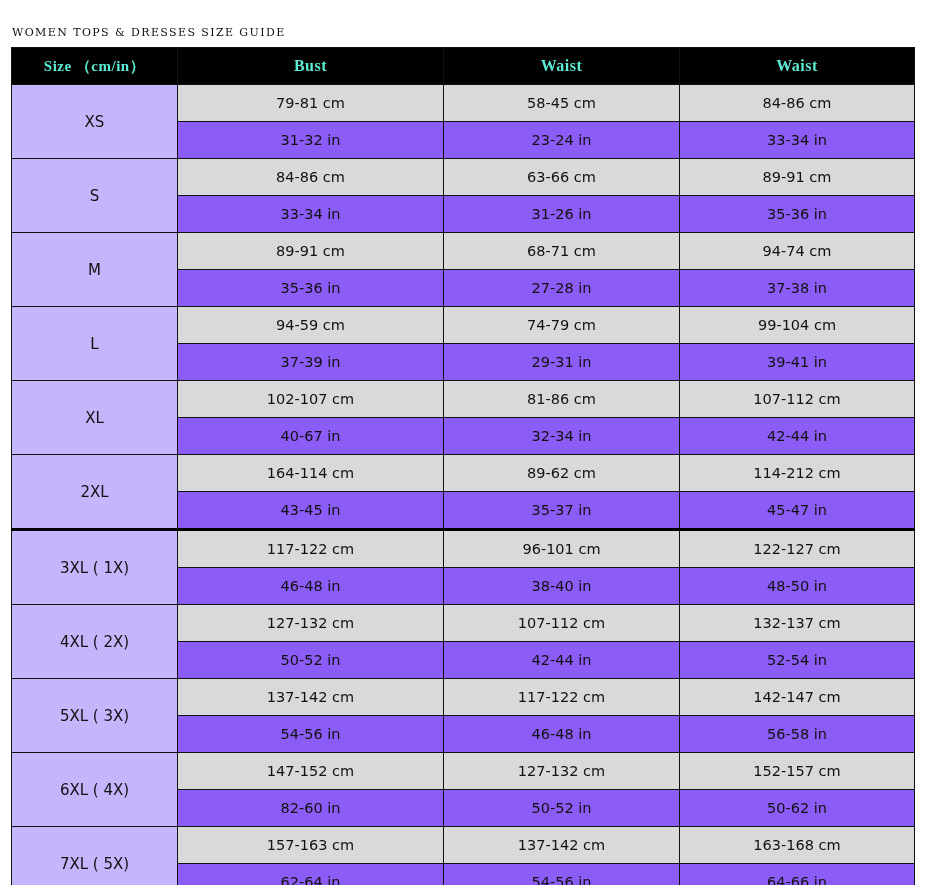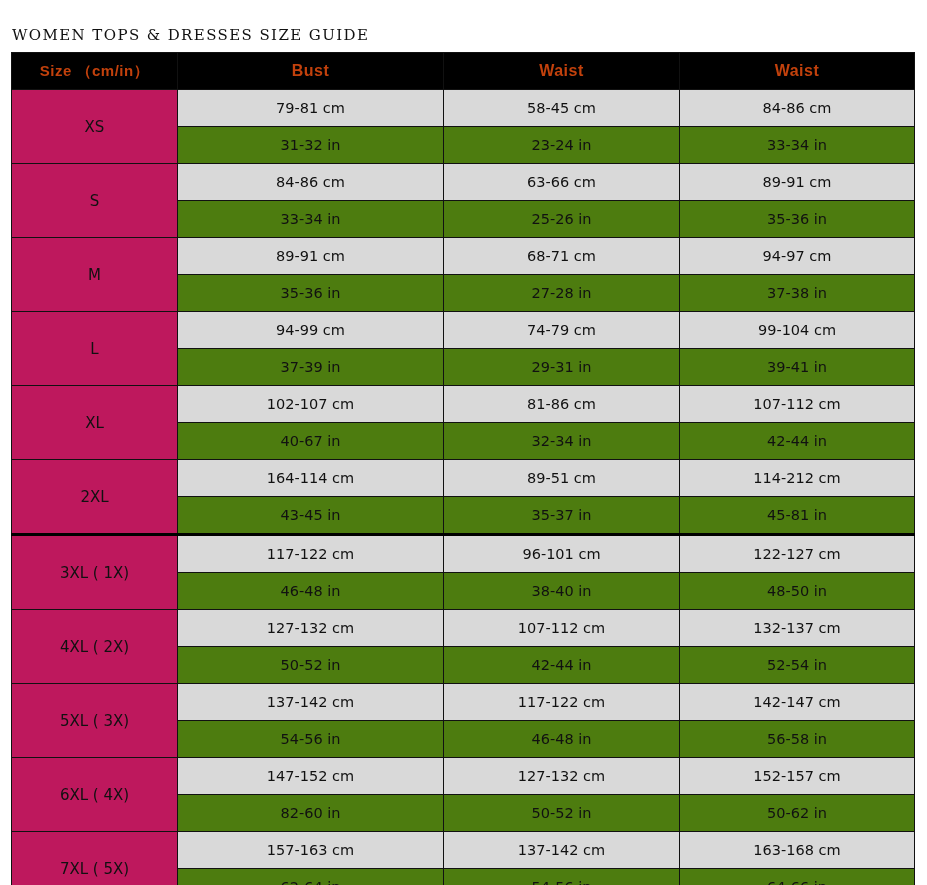--- a/index.html
+++ b/index.html
@@ -16,72 +16,72 @@
   }
   .page {
     width: 927px;
     height: 885px;
     box-sizing: border-box;
     padding: 0;
     position: relative;
   }
   .guide-title {
     font-family: "DejaVu Serif", serif;
-    font-size: 15px;
+    font-size: 11px;
     letter-spacing: 1.4px;
     color: #111111;
     padding: 26px 0 8px 12px;
     white-space: nowrap;
   }
   table.size-table {
     border-collapse: collapse;
     width: 903px;
     margin: 0 0 0 11px;
     table-layout: fixed;
   }
   table.size-table th,
   table.size-table td {
     border: 1px solid #111111;
     text-align: center;
     vertical-align: middle;
   }
   thead th {
     background: #000000;
-    color: #c2410c;
+    color: #5eead4;
     font-size: 16px;
     font-weight: bold;
     height: 34px;
     letter-spacing: 0.5px;
-    font-family: Liberation Sans, sans-serif;
+    font-family: Liberation Serif, serif;
   }
   thead th.size-head {
     font-size: 15px;
   }
   col.c-size { width: 166px; }
   col.c-bust { width: 266px; }
   col.c-waist { width: 236px; }
   col.c-hips  { width: 235px; }
 
   td.size-cell {
     font-size: 15px;
     color: #111111;
-    background: #be185d;
+    background: #c4b5fd;
     height: 68px;
   }
   td.val {
     font-size: 14.5px;
     height: 34px;
     color: #111111;
   }
   tr.cm-row td.val {
     background: #d9d9d9;
     margin-left: 8px;
   }
   tr.in-row td.val {
-    background: #4d7c0f;
+    background: #8b5cf6;
   }
   
   tr.group-break td,
   tr.group-break th {
     border-top: 3px solid #000000;
   }
 </style>
 </head>
 <body>
 
@@ -117,37 +117,37 @@
           <td class="val">33-34 in</td>
         </tr>
         <tr class="cm-row">
           <td class="size-cell" rowspan="2">S</td>
           <td class="val">84-86 cm</td>
           <td class="val">63-66 cm</td>
           <td class="val">89-91 cm</td>
         </tr>
         <tr class="in-row">
           <td class="val">33-34 in</td>
-          <td class="val">25-26 in</td>
+          <td class="val">31-26 in</td>
           <td class="val">35-36 in</td>
         </tr>
         <tr class="cm-row">
           <td class="size-cell" rowspan="2">M</td>
           <td class="val">89-91 cm</td>
           <td class="val">68-71 cm</td>
-          <td class="val">94-97 cm</td>
+          <td class="val">94-74 cm</td>
         </tr>
         <tr class="in-row">
           <td class="val">35-36 in</td>
           <td class="val">27-28 in</td>
           <td class="val">37-38 in</td>
         </tr>
         <tr class="cm-row">
           <td class="size-cell" rowspan="2">L</td>
-          <td class="val">94-99 cm</td>
+          <td class="val">94-59 cm</td>
           <td class="val">74-79 cm</td>
           <td class="val">99-104 cm</td>
         </tr>
         <tr class="in-row">
           <td class="val">37-39 in</td>
           <td class="val">29-31 in</td>
           <td class="val">39-41 in</td>
         </tr>
         <tr class="cm-row">
           <td class="size-cell" rowspan="2">XL</td>
@@ -156,27 +156,27 @@
           <td class="val">107-112 cm</td>
         </tr>
         <tr class="in-row">
           <td class="val">40-67 in</td>
           <td class="val">32-34 in</td>
           <td class="val">42-44 in</td>
         </tr>
         <tr class="cm-row">
           <td class="size-cell" rowspan="2">2XL</td>
           <td class="val">164-114 cm</td>
-          <td class="val">89-51 cm</td>
+          <td class="val">89-62 cm</td>
           <td class="val">114-212 cm</td>
         </tr>
         <tr class="in-row">
           <td class="val">43-45 in</td>
           <td class="val">35-37 in</td>
-          <td class="val">45-81 in</td>
+          <td class="val">45-47 in</td>
         </tr>
         <tr class="cm-row group-break">
           <td class="size-cell" rowspan="2">3XL ( 1X)</td>
           <td class="val">117-122 cm</td>
           <td class="val">96-101 cm</td>
           <td class="val">122-127 cm</td>
         </tr>
         <tr class="in-row">
           <td class="val">46-48 in</td>
           <td class="val">38-40 in</td>

